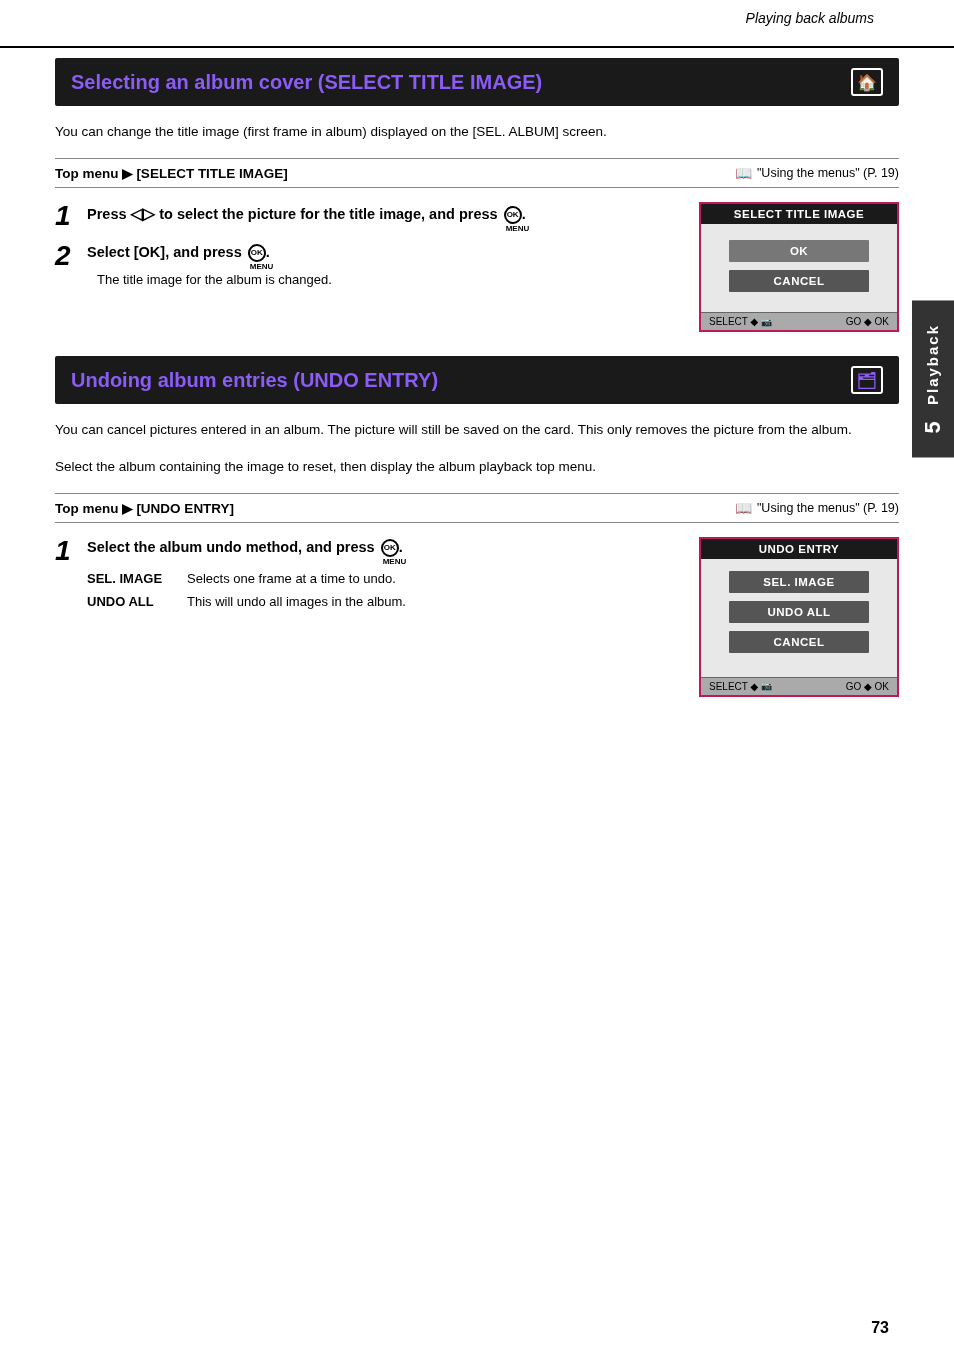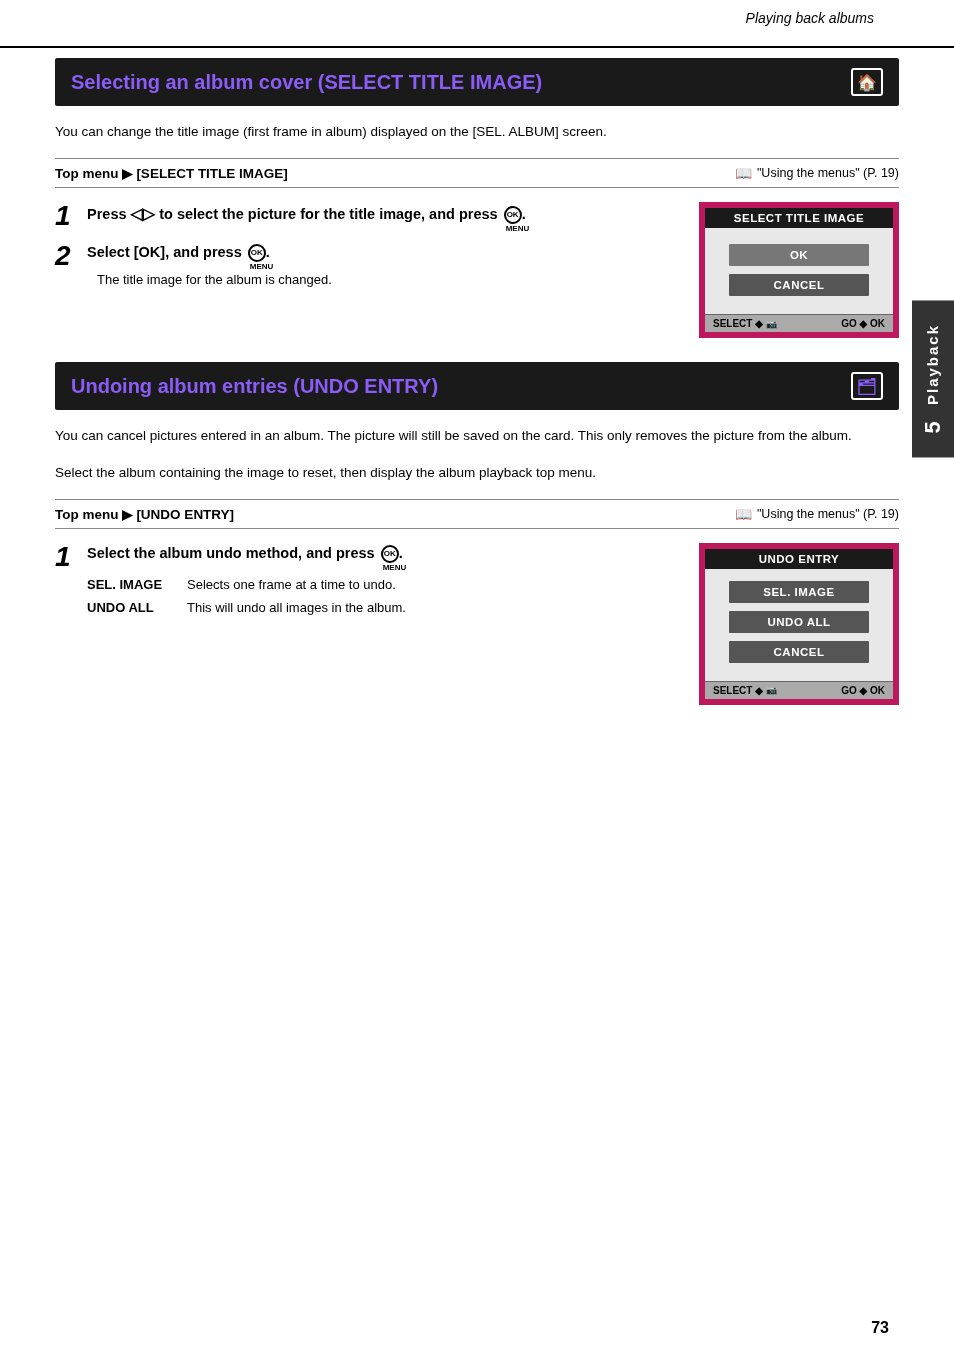--- a/index.html
+++ b/index.html
@@ -127,21 +127,21 @@
       font-size: 13px;
       margin-top: 8px;
     }
 
     .option-key {
       font-weight: bold;
     }
 
     
     .menu-screen {
-      border: 6px solid #be185d;
+      border: 2px solid #be185d;
       background: #e8e8e8;
       width: 200px;
       min-height: 130px;
       flex-shrink: 0;
       position: relative;
       padding-bottom: 28px;
     }
 
     .menu-title-bar {
       background: #1a1a1a;
@@ -176,21 +176,21 @@
     .menu-footer {
       position: absolute;
       bottom: 0;
       left: 0;
       right: 0;
       background: #aaa;
       display: flex;
       justify-content: space-between;
       padding: 3px 8px;
       font-size: 10px;
-      font-weight: bold;
+      font-weight: normal;
       border-top: 1px solid #666;
     }
 
     .menu-footer .footer-left {
       display: flex;
       align-items: center;
       gap: 3px;
     }
 
     .menu-footer .footer-right {

